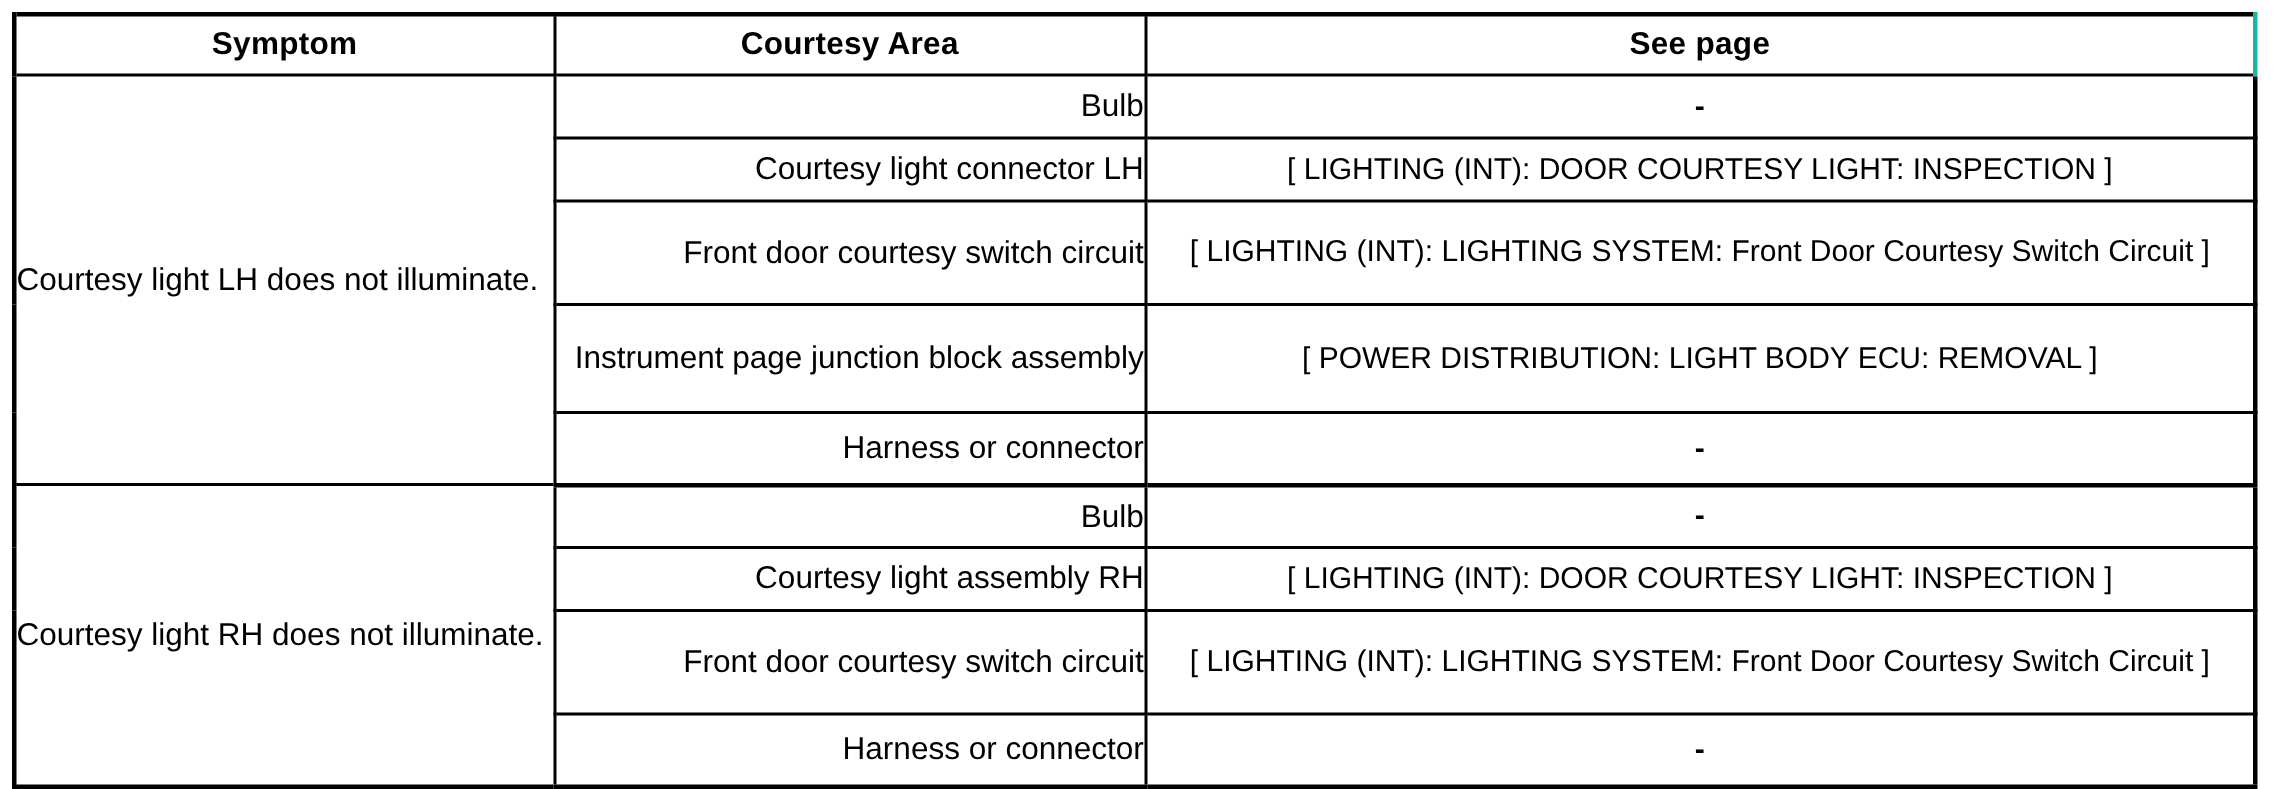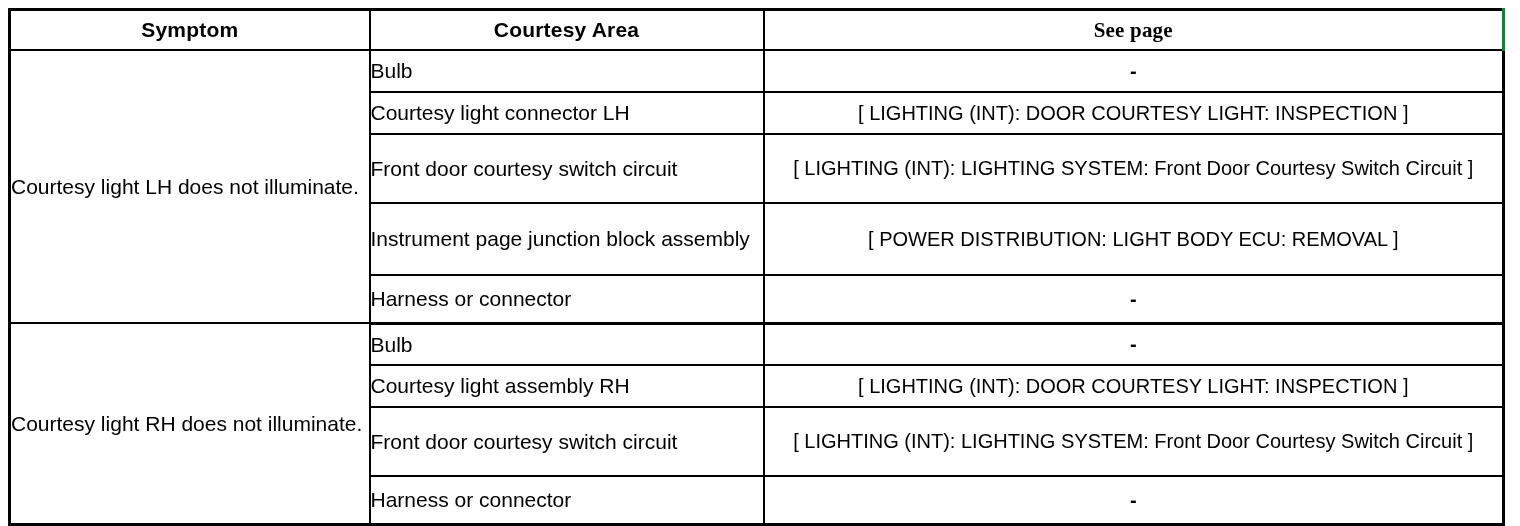--- a/index.html
+++ b/index.html
@@ -46,36 +46,36 @@
 
   thead th {
     height: 38px;
     text-align: center;
     font-size: 21px;
     font-weight: bold;
     letter-spacing: 0.2px;
     border-bottom: 3px solid #000000;
   }
   thead th.h-symptom { border-left: 3px solid #000000; }
-  thead th.h-page    { border-right: 3px solid #15803d; font-family: Liberation Serif, serif; }
+  thead th.h-page    { border-right: 3px solid #14b8a6; }
 
   td.symptom-cell {
     border-left: 3px solid #000000;
     padding: 0 10px 0 12px;
     font-size: 21px;
     line-height: 1.20;
     text-align: left;
     vertical-align: middle;
     margin-left: 36px;
   }
   td.area-cell {
     padding: 0 8px 0 8px;
     font-size: 21px;
     line-height: 1.20;
-    text-align: left;
+    text-align: right;
     vertical-align: middle;
   }
   td.page-cell {
     border-right: 3px solid #000000;
     padding: 0 8px;
     font-size: 20px;
     font-weight: normal;
     line-height: 1.22;
     text-align: center;
     vertical-align: middle;

